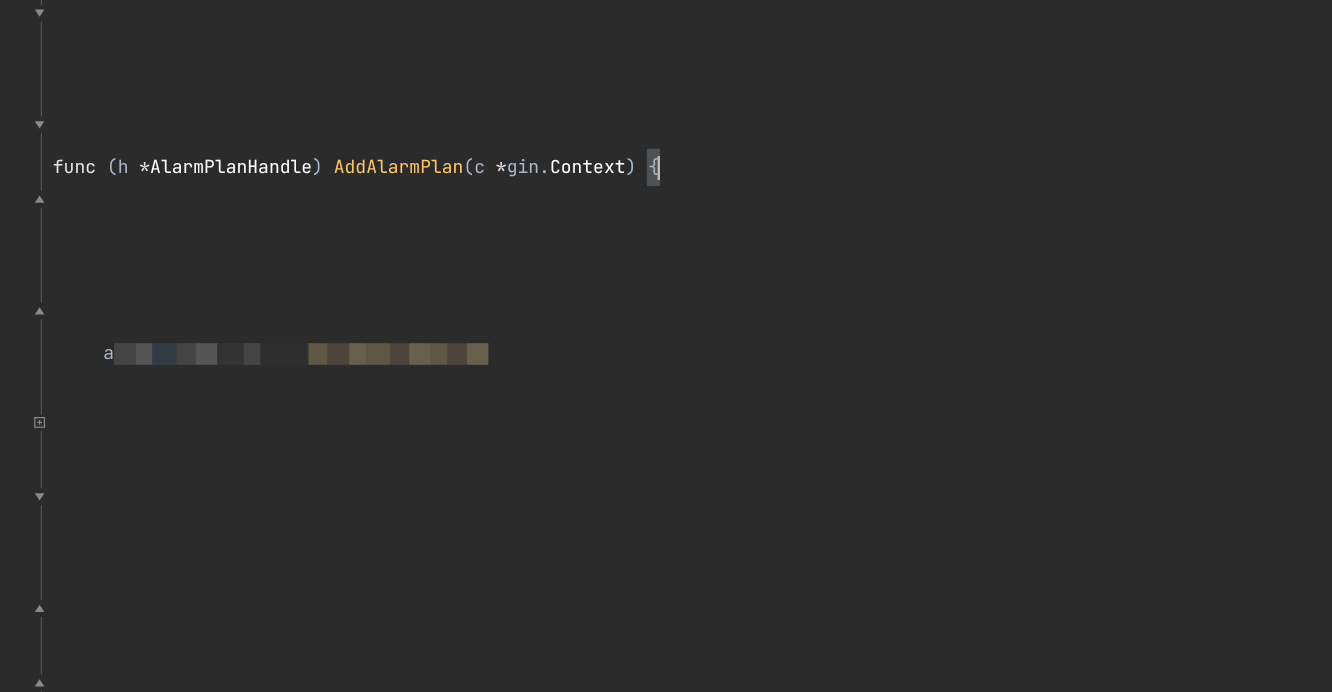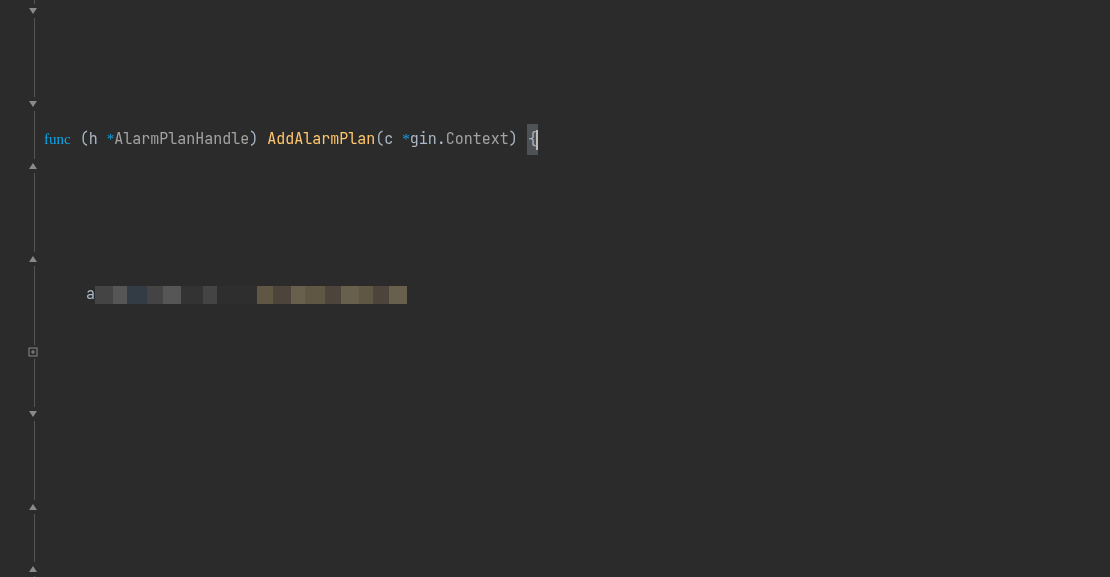--- a/index.html
+++ b/index.html
@@ -49,23 +49,23 @@
     position: relative;
     white-space: pre;
     line-height: 31px;
   }
   .line {
     height: 31px;
     display: flex;
     align-items: center;
     white-space: pre;
   }
-  .kw { color: #0ea5e9; font-family: Liberation Serif, serif; }
+  .kw { color: #e5e5e5; }
   .ident { color: #a9b7c6; }
-  .struct { color: #a3a3a3; }
+  .struct { color: #ffffff; }
   .funcname { color: #ffc66d; }
   .punc { color: #a9b7c6; }
   .caret {
     display: inline-block;
     width: 2px;
     height: 20px;
     background: #bbbbbb;
     vertical-align: middle;
     margin-left: -2px;
   }

